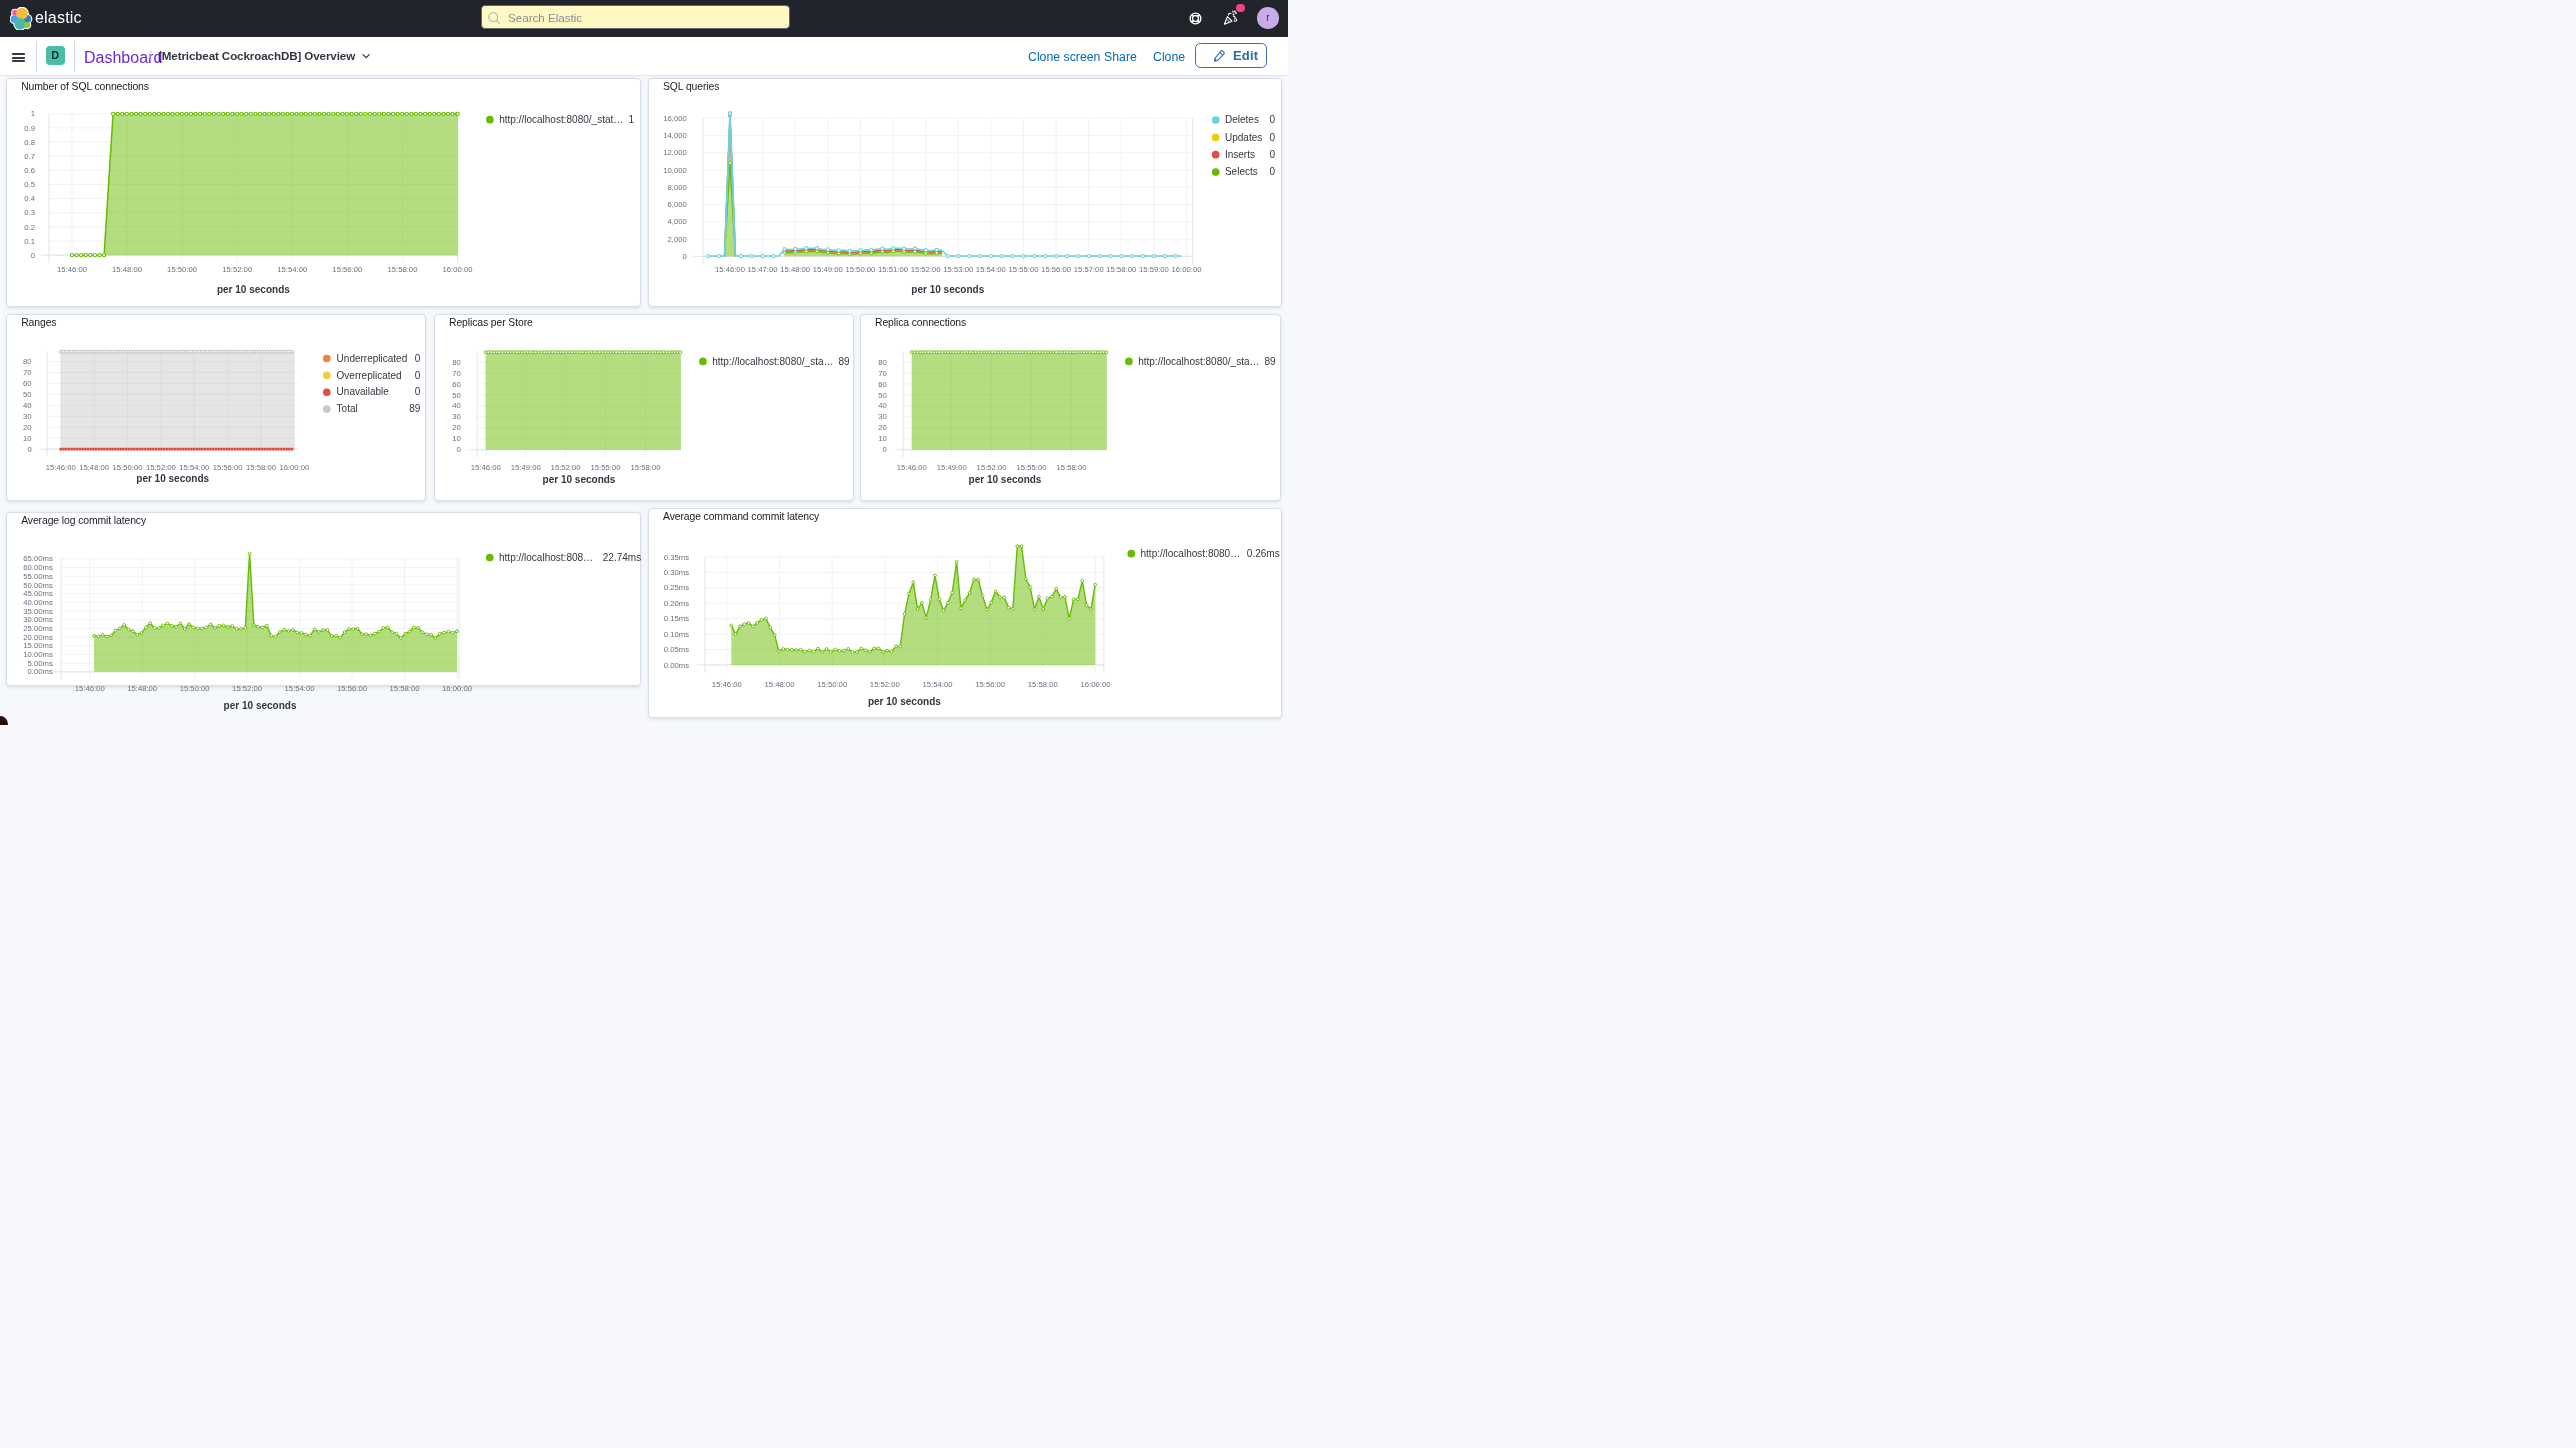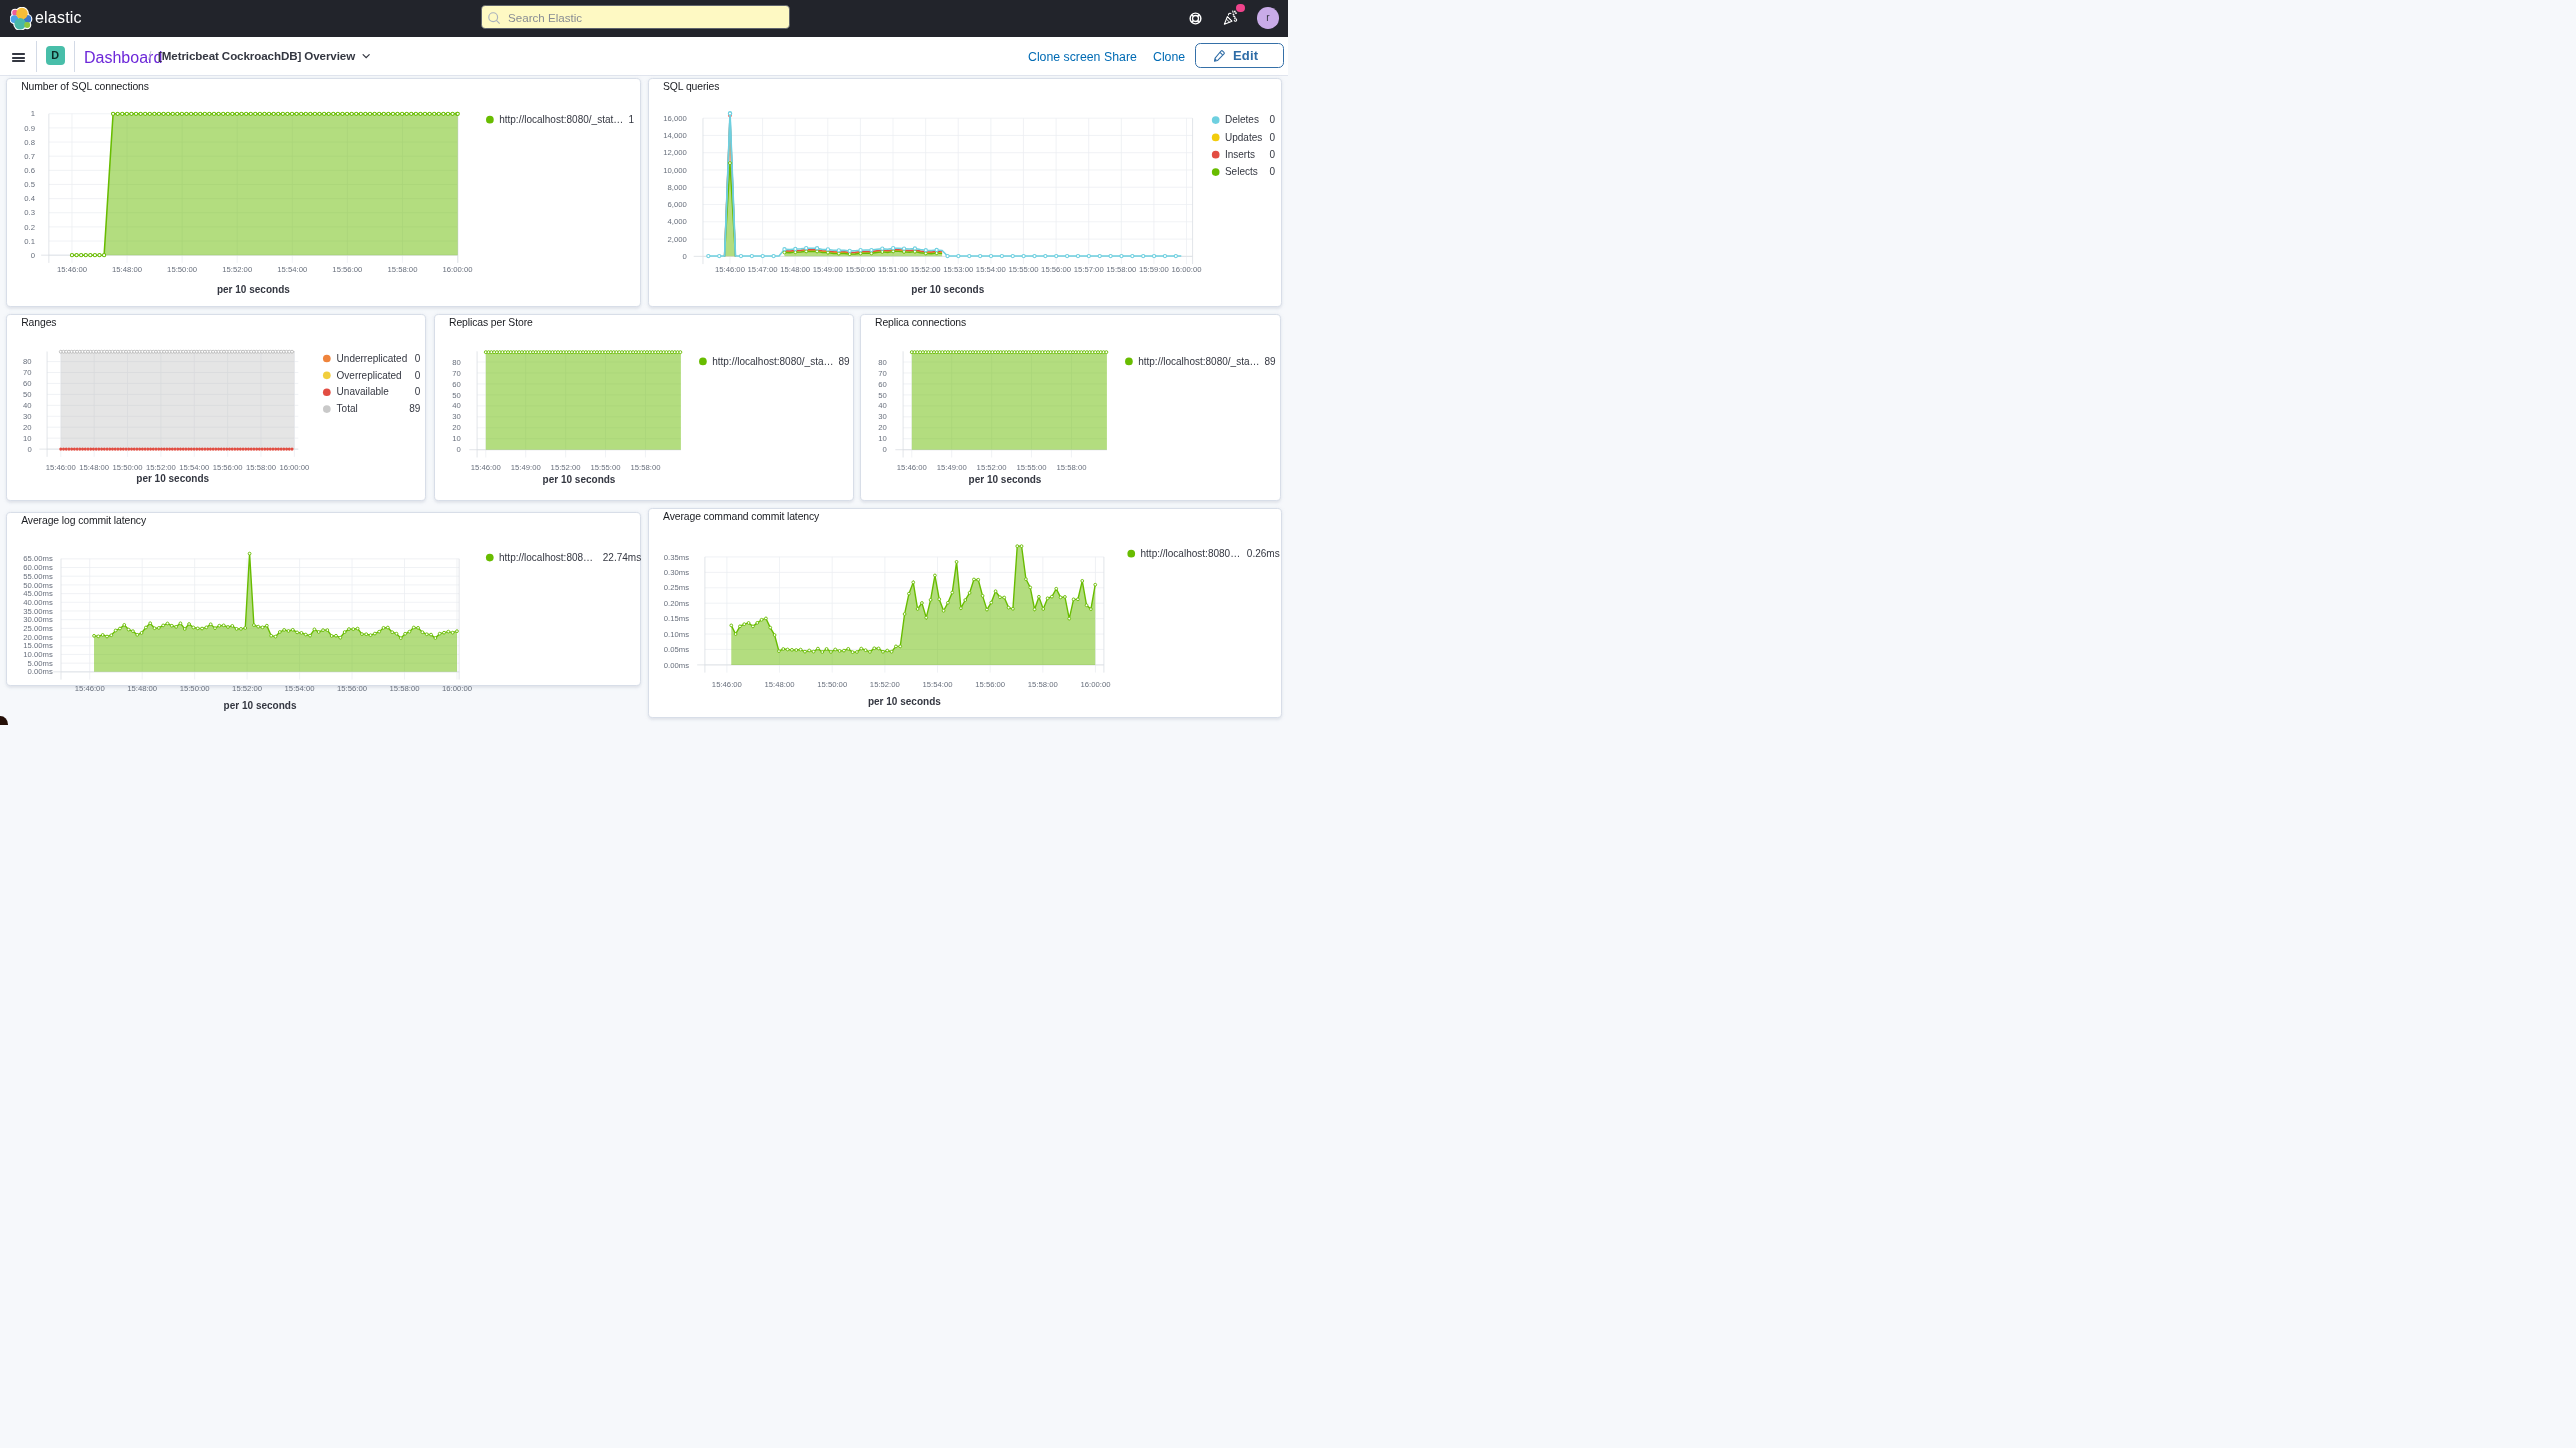--- a/index.html
+++ b/index.html
@@ -15,21 +15,21 @@
 .bar2 { position:absolute; left:0; top:37px; width:1288px; height:39px; background:#fff; border-bottom:0.8px solid #E1E5EE; }
 .burger { position:absolute; left:12.3px; top:16px; width:13px; }
 .burger div { height:1.9px; background:#343741; margin-bottom:1.8px; border-radius:0.8px; }
 .vsep { position:absolute; top:3.9px; width:0.8px; height:31px; background:#D3DAE6; }
 .dbadge { position:absolute; left:46px; top:9.3px; width:18.5px; height:19px; border-radius:3.9px; background:#48BEA9; color:#0d2b25; font-size:10.8px; font-weight:700; text-align:center; line-height:19px; }
 .crumb1 { position:absolute; left:84px; top:12.3px; font-size:16px; color:#6d28d9; }
 .slash { position:absolute; left:148px; top:12.3px; font-size:12.3px; color:#C6CAD1; }
 .crumb2 { position:absolute; left:158px; top:11.6px; font-size:11.6px; font-weight:700; color:#343741; letter-spacing:-0.1px; display:flex; align-items:flex-start; }
 .crumb2 svg { margin-left:5.4px; margin-top:1.5px; }
 .link { position:absolute; top:13px; font-size:12.3px; color:#006BB4; }
-.editbtn { position:absolute; left:1195px; top:6.2px; width:89px; height:25px; border:1.2px solid #3570A8; border-radius:5.4px; color:#2E6CA6; font-size:13px; font-weight:700; background:#fff; }
+.editbtn { position:absolute; left:1195px; top:6.2px; width:72px; height:25px; border:1.2px solid #3570A8; border-radius:5.4px; color:#2E6CA6; font-size:13px; font-weight:700; background:#fff; }
 .editbtn svg { position:absolute; left:16px; top:4.6px; }
 .editbtn span { position:absolute; left:37px; top:3.9px; letter-spacing:0.2px; }
 .panel { position:absolute; background:#fff; border:0.8px solid #D8DEE8; border-radius:4.6px; box-shadow:0 1.5px 2.3px rgba(152,162,179,0.15), 0 0.8px 4.6px rgba(152,162,179,0.12); }
 .ptitle { position:absolute; left:7px; top:2.3px; font-size:10.4px; font-weight:400; color:#1A1C21; letter-spacing:-0.1px;padding-left:7px; }
 svg text { font-family:"Liberation Sans",sans-serif; }
 .corner { position:absolute; left:0; top:716px; width:7.7px; height:8.5px; background:#240f07; border-top-right-radius:100%; }
 </style></head>
 <body>
 <div class="hdr">
   <div class="logo"><svg width="23" height="23" viewBox="0 0 30 30">

